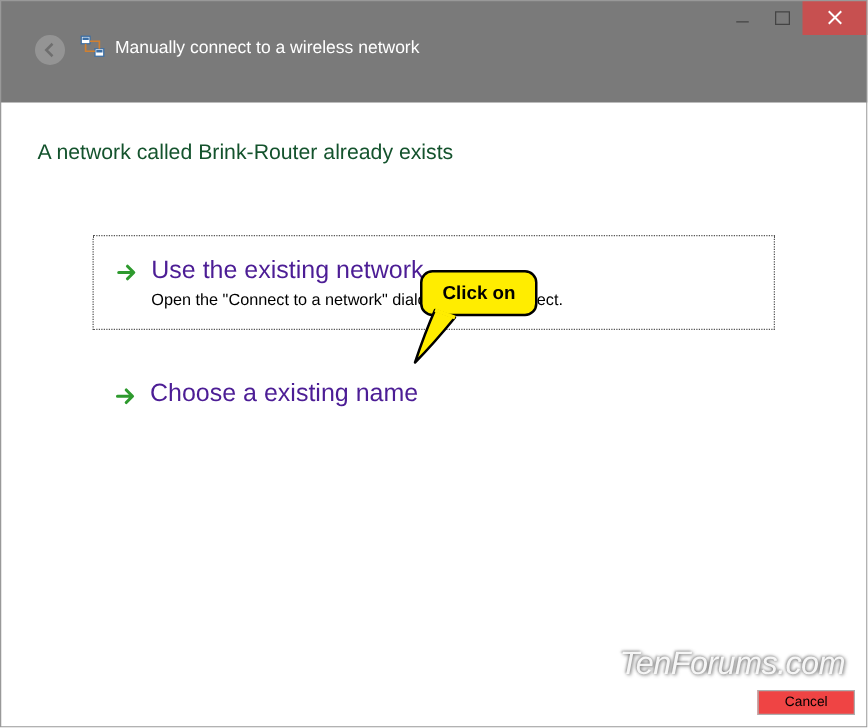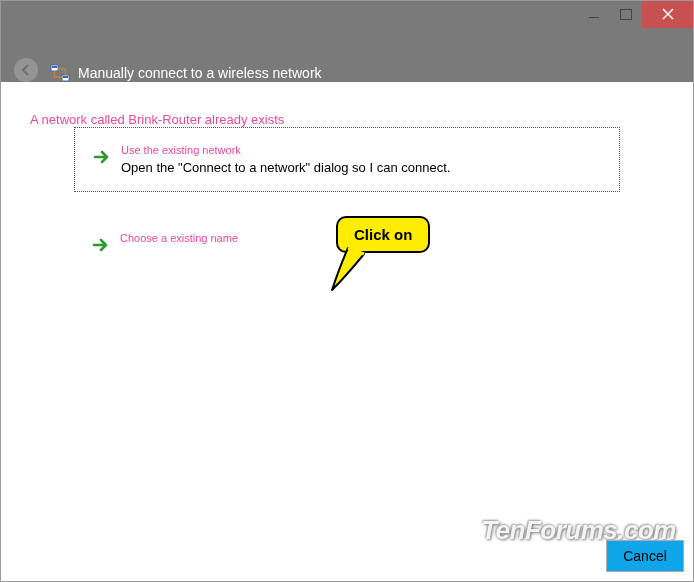--- a/index.html
+++ b/index.html
@@ -55,22 +55,22 @@
       background: #c75050;
     }
     .tb-close svg {
       width: 12px;
       height: 12px;
     }
     .header {
       background: #7a7a7a;
       height: 54px;
       display: flex;
-      align-items: flex-end;
-      padding-left: 14px;
+      align-items: flex-start;
+      padding-left: 28px;
       gap: 12px;
     }
     .back-btn {
       width: 24px;
       height: 24px;
       border-radius: 50%;
       background: #aaa;
       display: flex;
       align-items: center;
       justify-content: center;
@@ -90,43 +90,44 @@
     .net-icon {
       width: 20px;
       height: 18px;
       position: relative;
     }
     .content {
       padding: 30px 30px 0 30px;
       position: relative;
     }
     .heading {
-      color: #ec4899;
-      font-size: 13px;
+      color: #14532d;
+      font-size: 17px;
       font-weight: 400;
+      margin-bottom: 56px;
     }
     .option-box {
       margin-left: 44px;
       margin-right: 44px;
       padding: 16px 18px 16px 18px;
       position: relative;
     }
     .option-box.selected {
       border: 1px dotted #555;
     }
     .option-box .arrow {
       position: absolute;
       left: 18px;
       top: 20px;
       width: 18px;
       height: 18px;
     }
     .option-title {
-      color: #ec4899;
-      font-size: 11px;
+      color: #4c1d95;
+      font-size: 20px;
       margin-left: 28px;
       margin-bottom: 4px;
     }
     .option-desc {
       color: #000;
       font-size: 13px;
       margin-left: 28px;
     }
     .spacer {
       height: 24px;
@@ -147,34 +148,34 @@
       color: #000;
       position: relative;
     }
     .footer {
       position: absolute;
       right: 10px;
       bottom: 10px;
     }
     .cancel-btn {
       width: 78px;
-      height: 32px;
-      background: #0ea5e9;
+      height: 20px;
+      background: #ef4444;
       border: 1px solid #adadad;
-      font-size: 14px;
+      font-size: 11px;
       font-family: inherit;
       cursor: pointer;
     }
     .watermark {
       position: absolute;
       right: 18px;
       bottom: 36px;
       font-family: Arial, sans-serif;
       font-size: 26px;
-      font-weight: bold;
+      font-weight: normal;
       font-style: italic;
       color: rgba(255,255,255,0.9);
       text-shadow: 1px 1px 3px rgba(80,80,80,0.8), -1px -1px 2px rgba(80,80,80,0.5);
       letter-spacing: -0.5px;
     }
     .outer-border {
       position: absolute;
       inset: 0;
       border: 1px solid #999;
       pointer-events: none;

